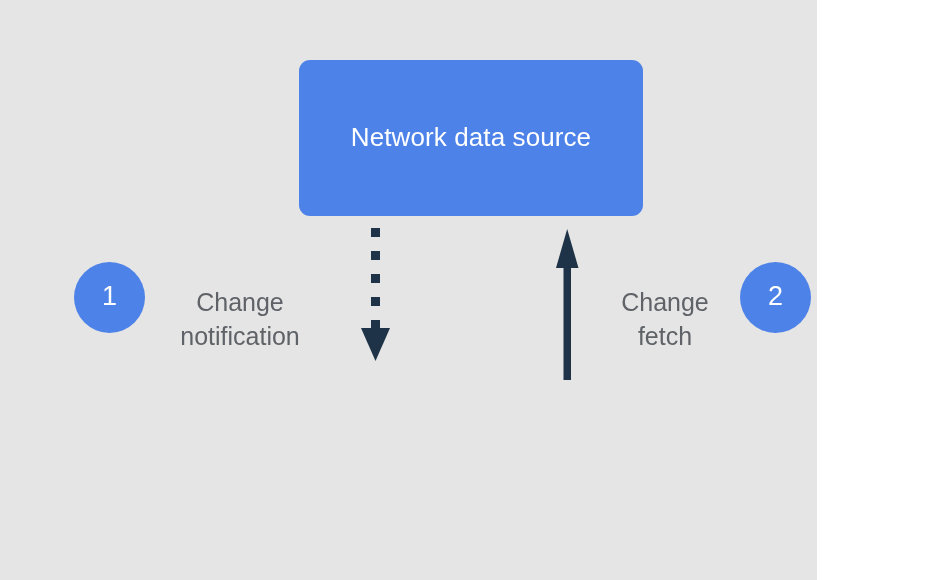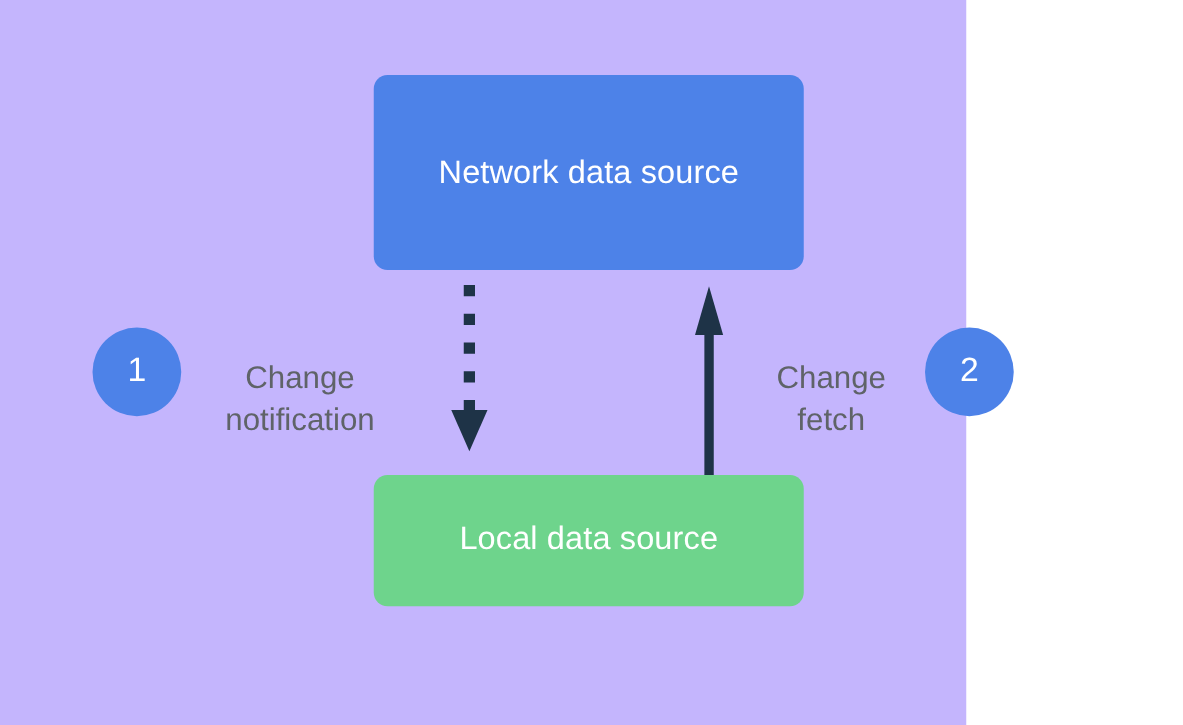--- a/index.html
+++ b/index.html
@@ -10,21 +10,22 @@
     width: 946px;
     height: 580px;
     background: #ffffff;
     font-family: "Liberation Sans", sans-serif;
     overflow: hidden;
   }
   #canvas {
     position: relative;
     width: 773px;
     height: 580px;
-    background: #c4b5fd;
+    background: #e5e5e5;
+    padding-left: 44px;
   }
 
   
   .node-box {
     position: absolute;
     box-sizing: border-box;
     border-radius: 11px;
     display: flex;
     align-items: center;
     justify-content: center;
@@ -116,24 +117,20 @@
 </head>
 <body>
 
 <div id="canvas">
 
   <div class="node-box" id="network-box">
     <span class="box-label">Network data
 source</span>
   </div>
 
-  <div class="node-box" id="local-box">
-    <span class="box-label">Local data
-source</span>
-  </div>
 
   <div class="step-circle" id="step-circle-1">
     <span class="step-number">1</span>
   </div>
 
   <div class="edge-label" id="label-change-notification">Change
 notification</div>
 
   <svg class="arrow-svg" id="arrow-change-notification" width="62" height="145" viewBox="0 0 62 145">
     <g fill="#1e3347">

